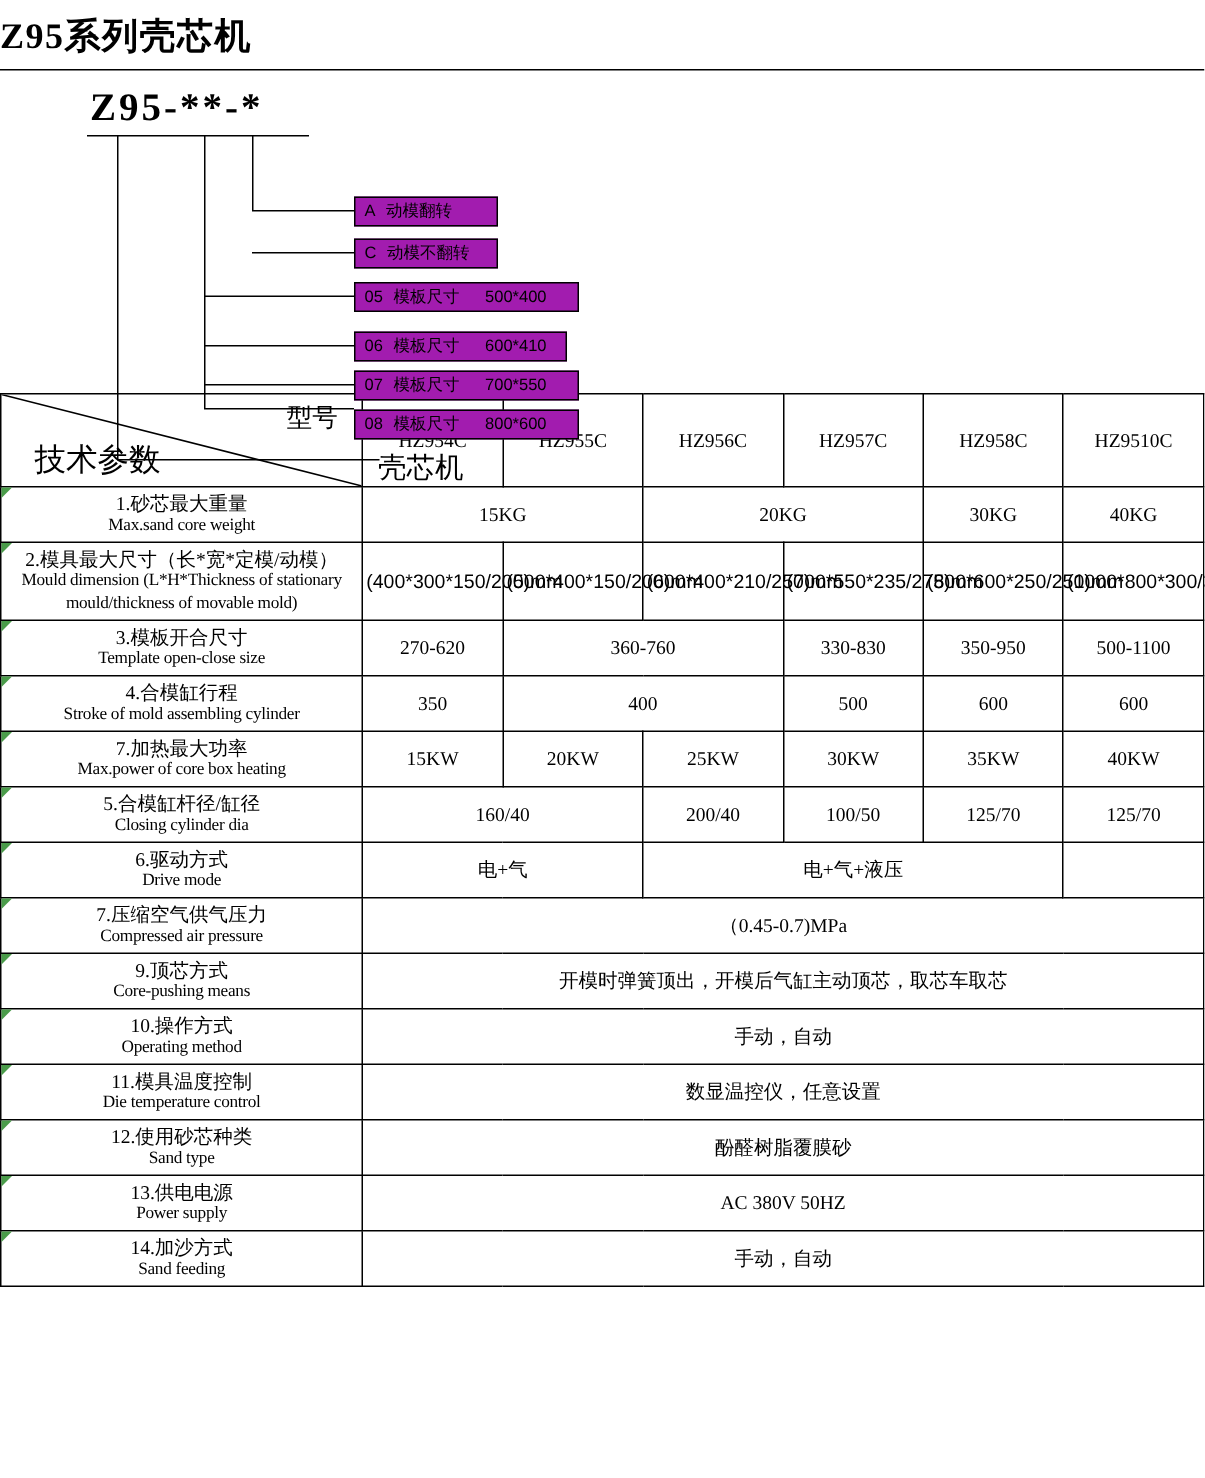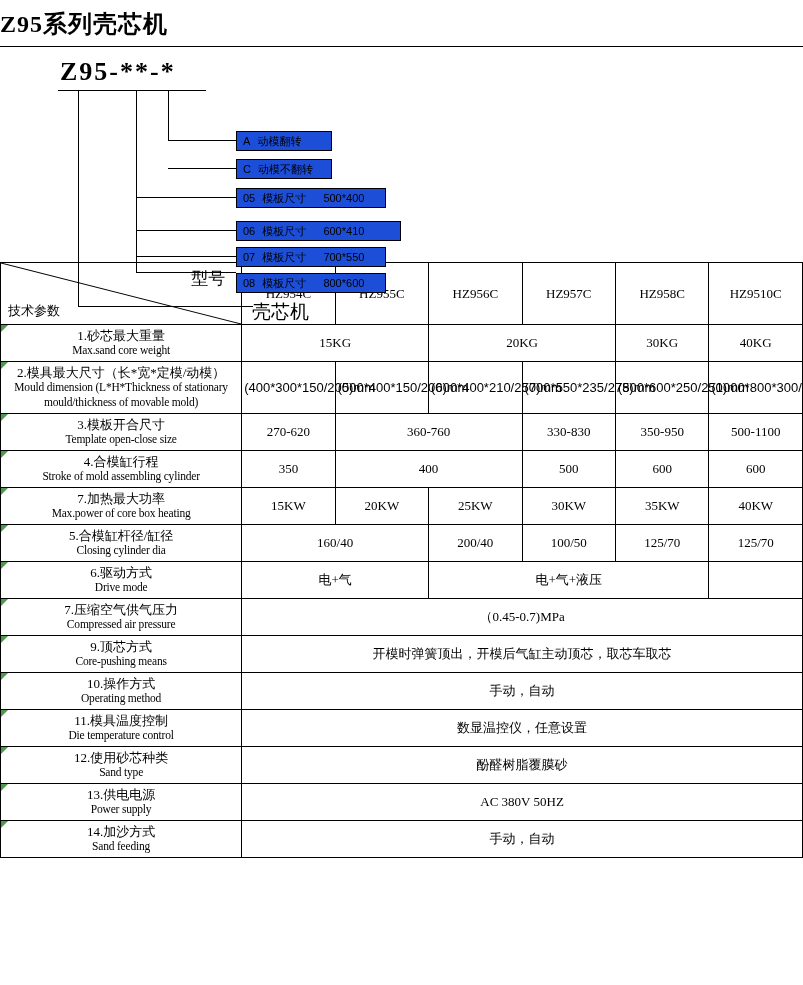--- a/index.html
+++ b/index.html
@@ -50,21 +50,21 @@
     border-bottom: 1px solid #000;
   }
 
   
   .vline { position: absolute; border-left: 1px solid #000; }
   .hline { position: absolute; border-top: 1px solid #000; }
 
   .leaf {
     position: absolute;
     border: 1px solid #000;
-    background: #1d4ed8;
+    background: #a21caf;
     font-size: 11px;
     font-family: "Liberation Sans", sans-serif;
     padding: 2px 6px;
     white-space: nowrap;
     line-height: 14px;
   }
   .leaf .lbl { display: inline-block; }
   .leaf .val { display: inline-block; margin-left: 14px; }
   .leaf .dash { display:inline-block; margin-right:4px; }
 
@@ -116,22 +116,22 @@
   .hdr-cell .diag {
     position: absolute; left: 0; top: 0; width: 100%; height: 100%;
   }
   .hdr-cell .tr {
     position: absolute;
     right: 16px; top: 4px;
     font-size: 17px;
   }
   .hdr-cell .bl {
     position: absolute;
-    left: 7px; bottom: 4px;
-    font-size: 13px;
+    left: 22px; bottom: 4px;
+    font-size: 21px;
     text-align: center;
   }
   .green-mark {
     position: absolute;
     width: 0; height: 0;
     border-top: 7px solid #4a9c4a;
     border-right: 7px solid transparent;
     left: 0; top: 0;
   }
   td.relcell { position: relative; }
@@ -172,21 +172,21 @@
       <span class="dash">C</span>
       <span class="lbl">动模不翻转</span>
     </div>
 
     <div class="leaf" style="left:236px; top:141px; width:150px;">
       <span class="dash">05</span>
       <span class="lbl">模板尺寸</span>
       <span class="val">500*400</span>
     </div>
 
-    <div class="leaf" style="left:236px; top:174px; width:165px;">
+    <div class="leaf" style="left:236px; top:174px; width:142px;">
       <span class="dash">06</span>
       <span class="lbl">模板尺寸</span>
       <span class="val">600*410</span>
     </div>
 
     <div class="leaf" style="left:236px; top:200px; width:150px;">
       <span class="dash">07</span>
       <span class="lbl">模板尺寸</span>
       <span class="val">700*550</span>
     </div>

